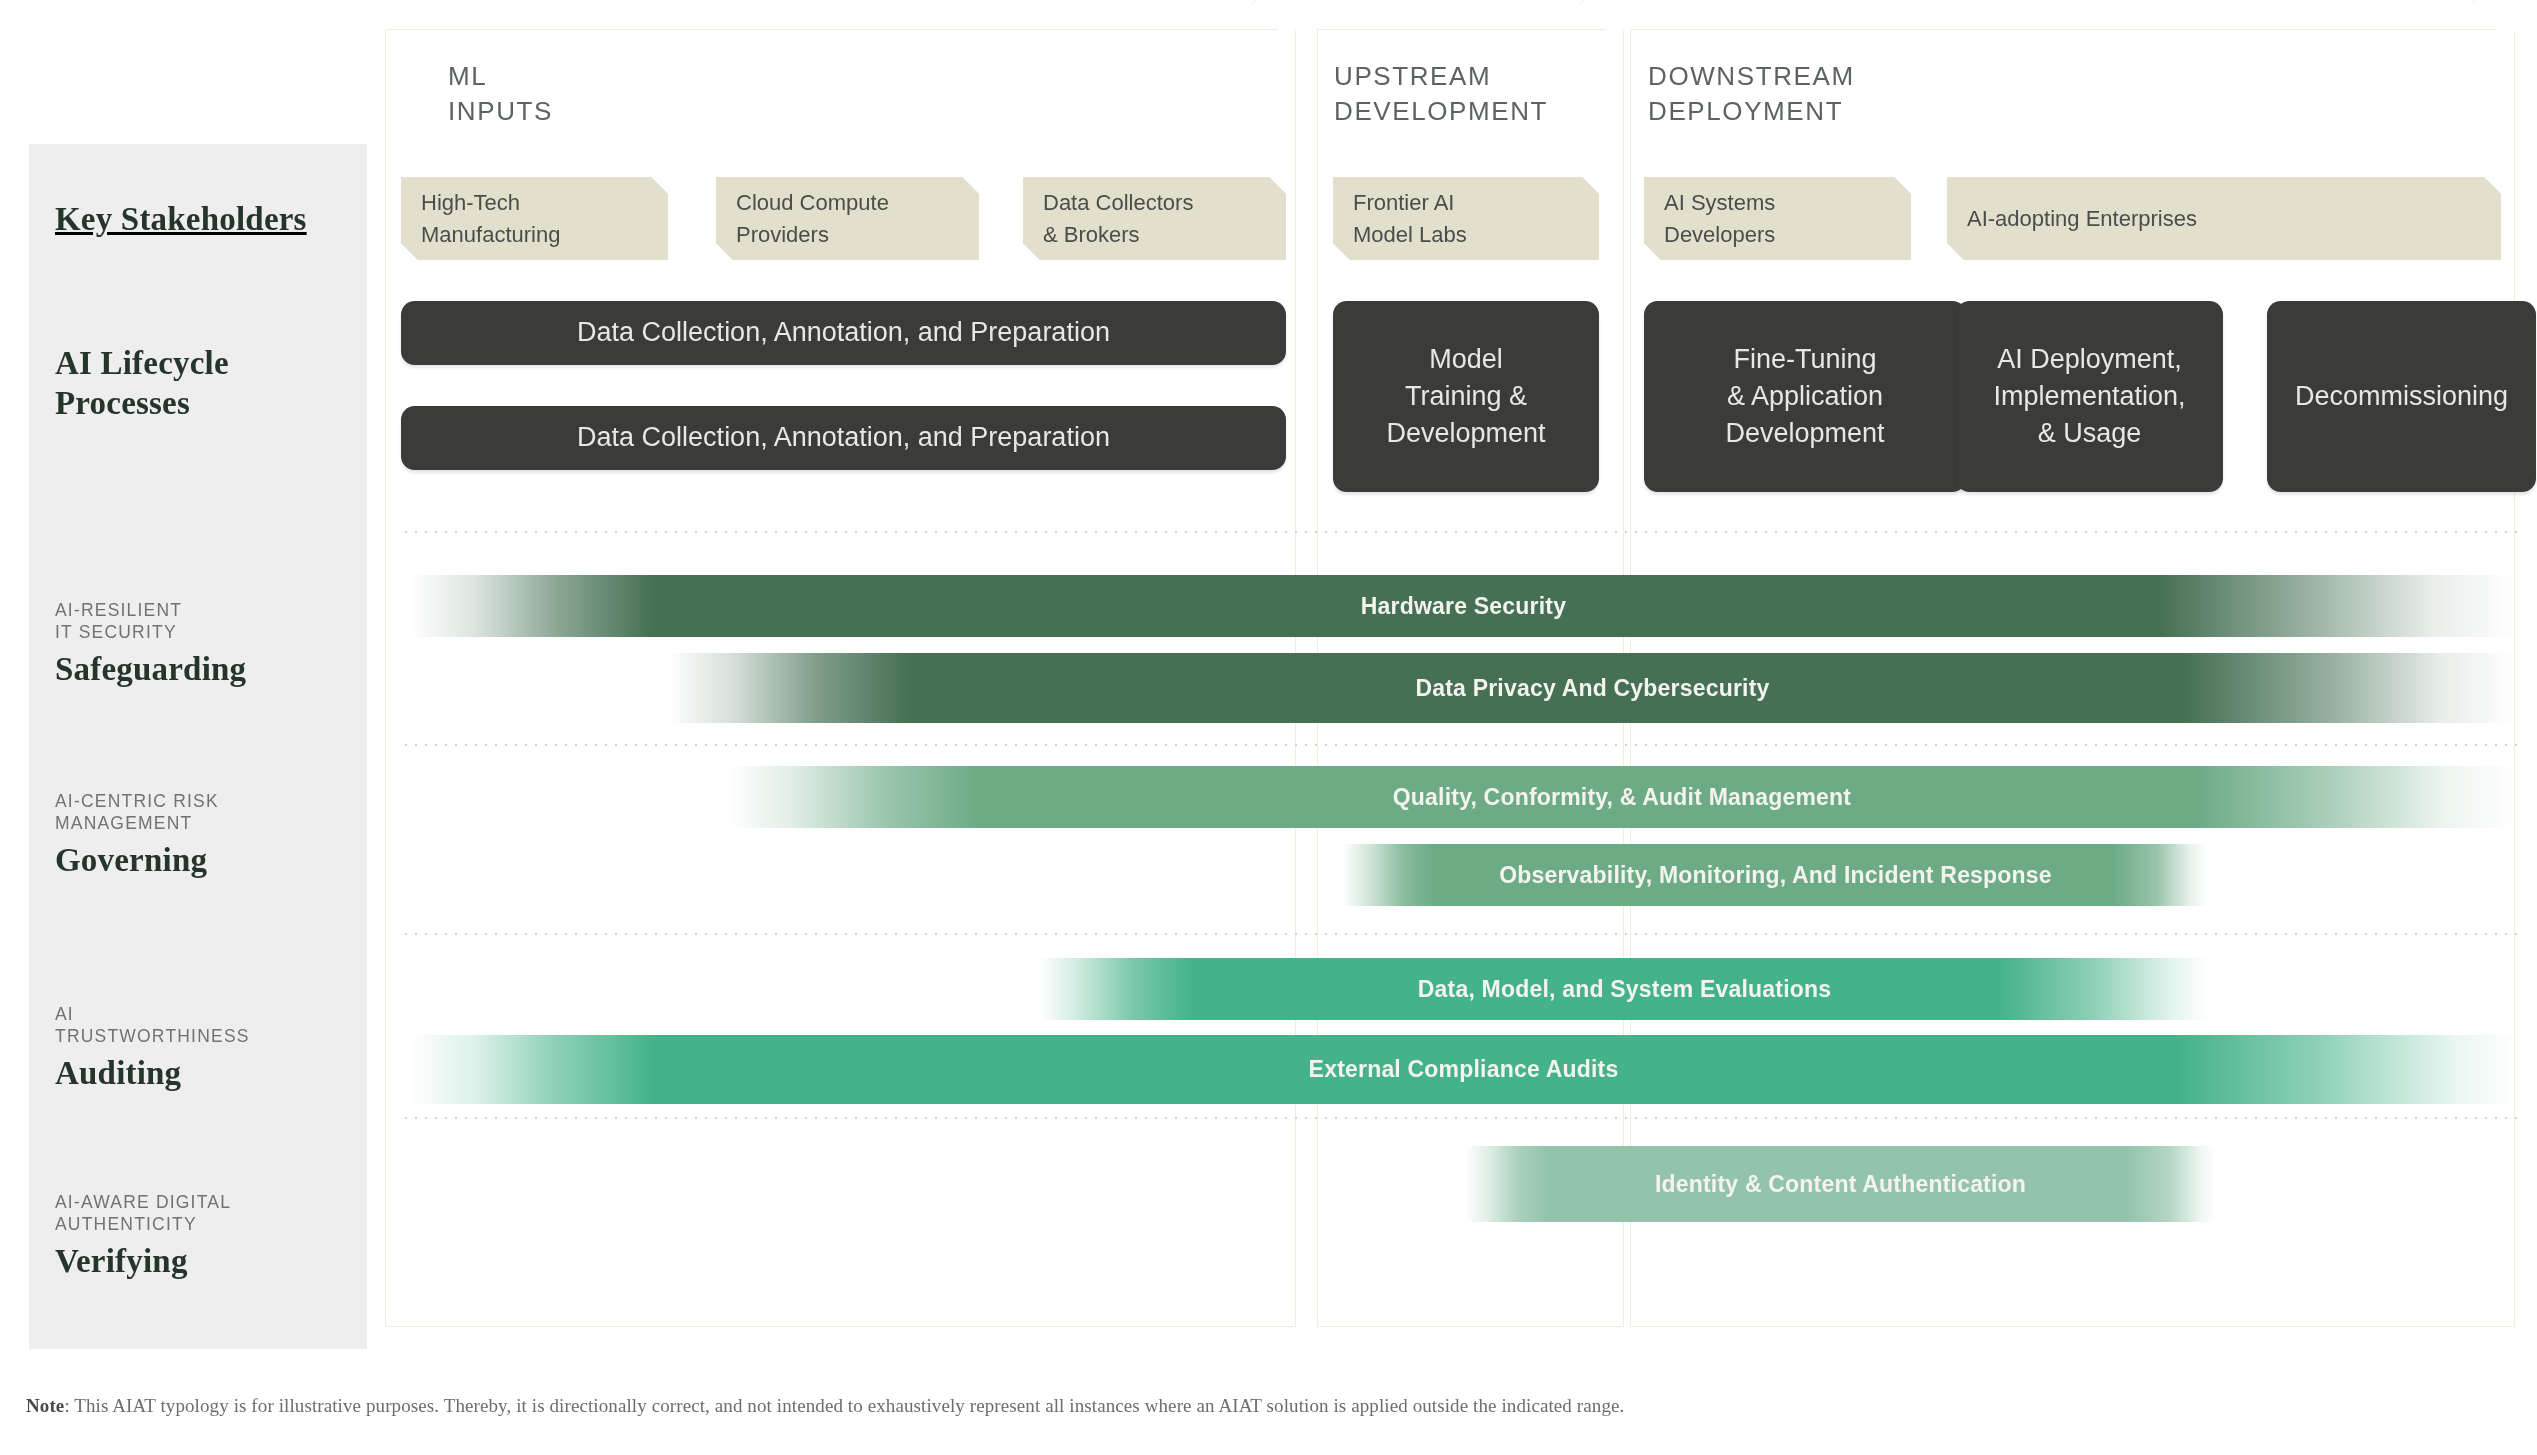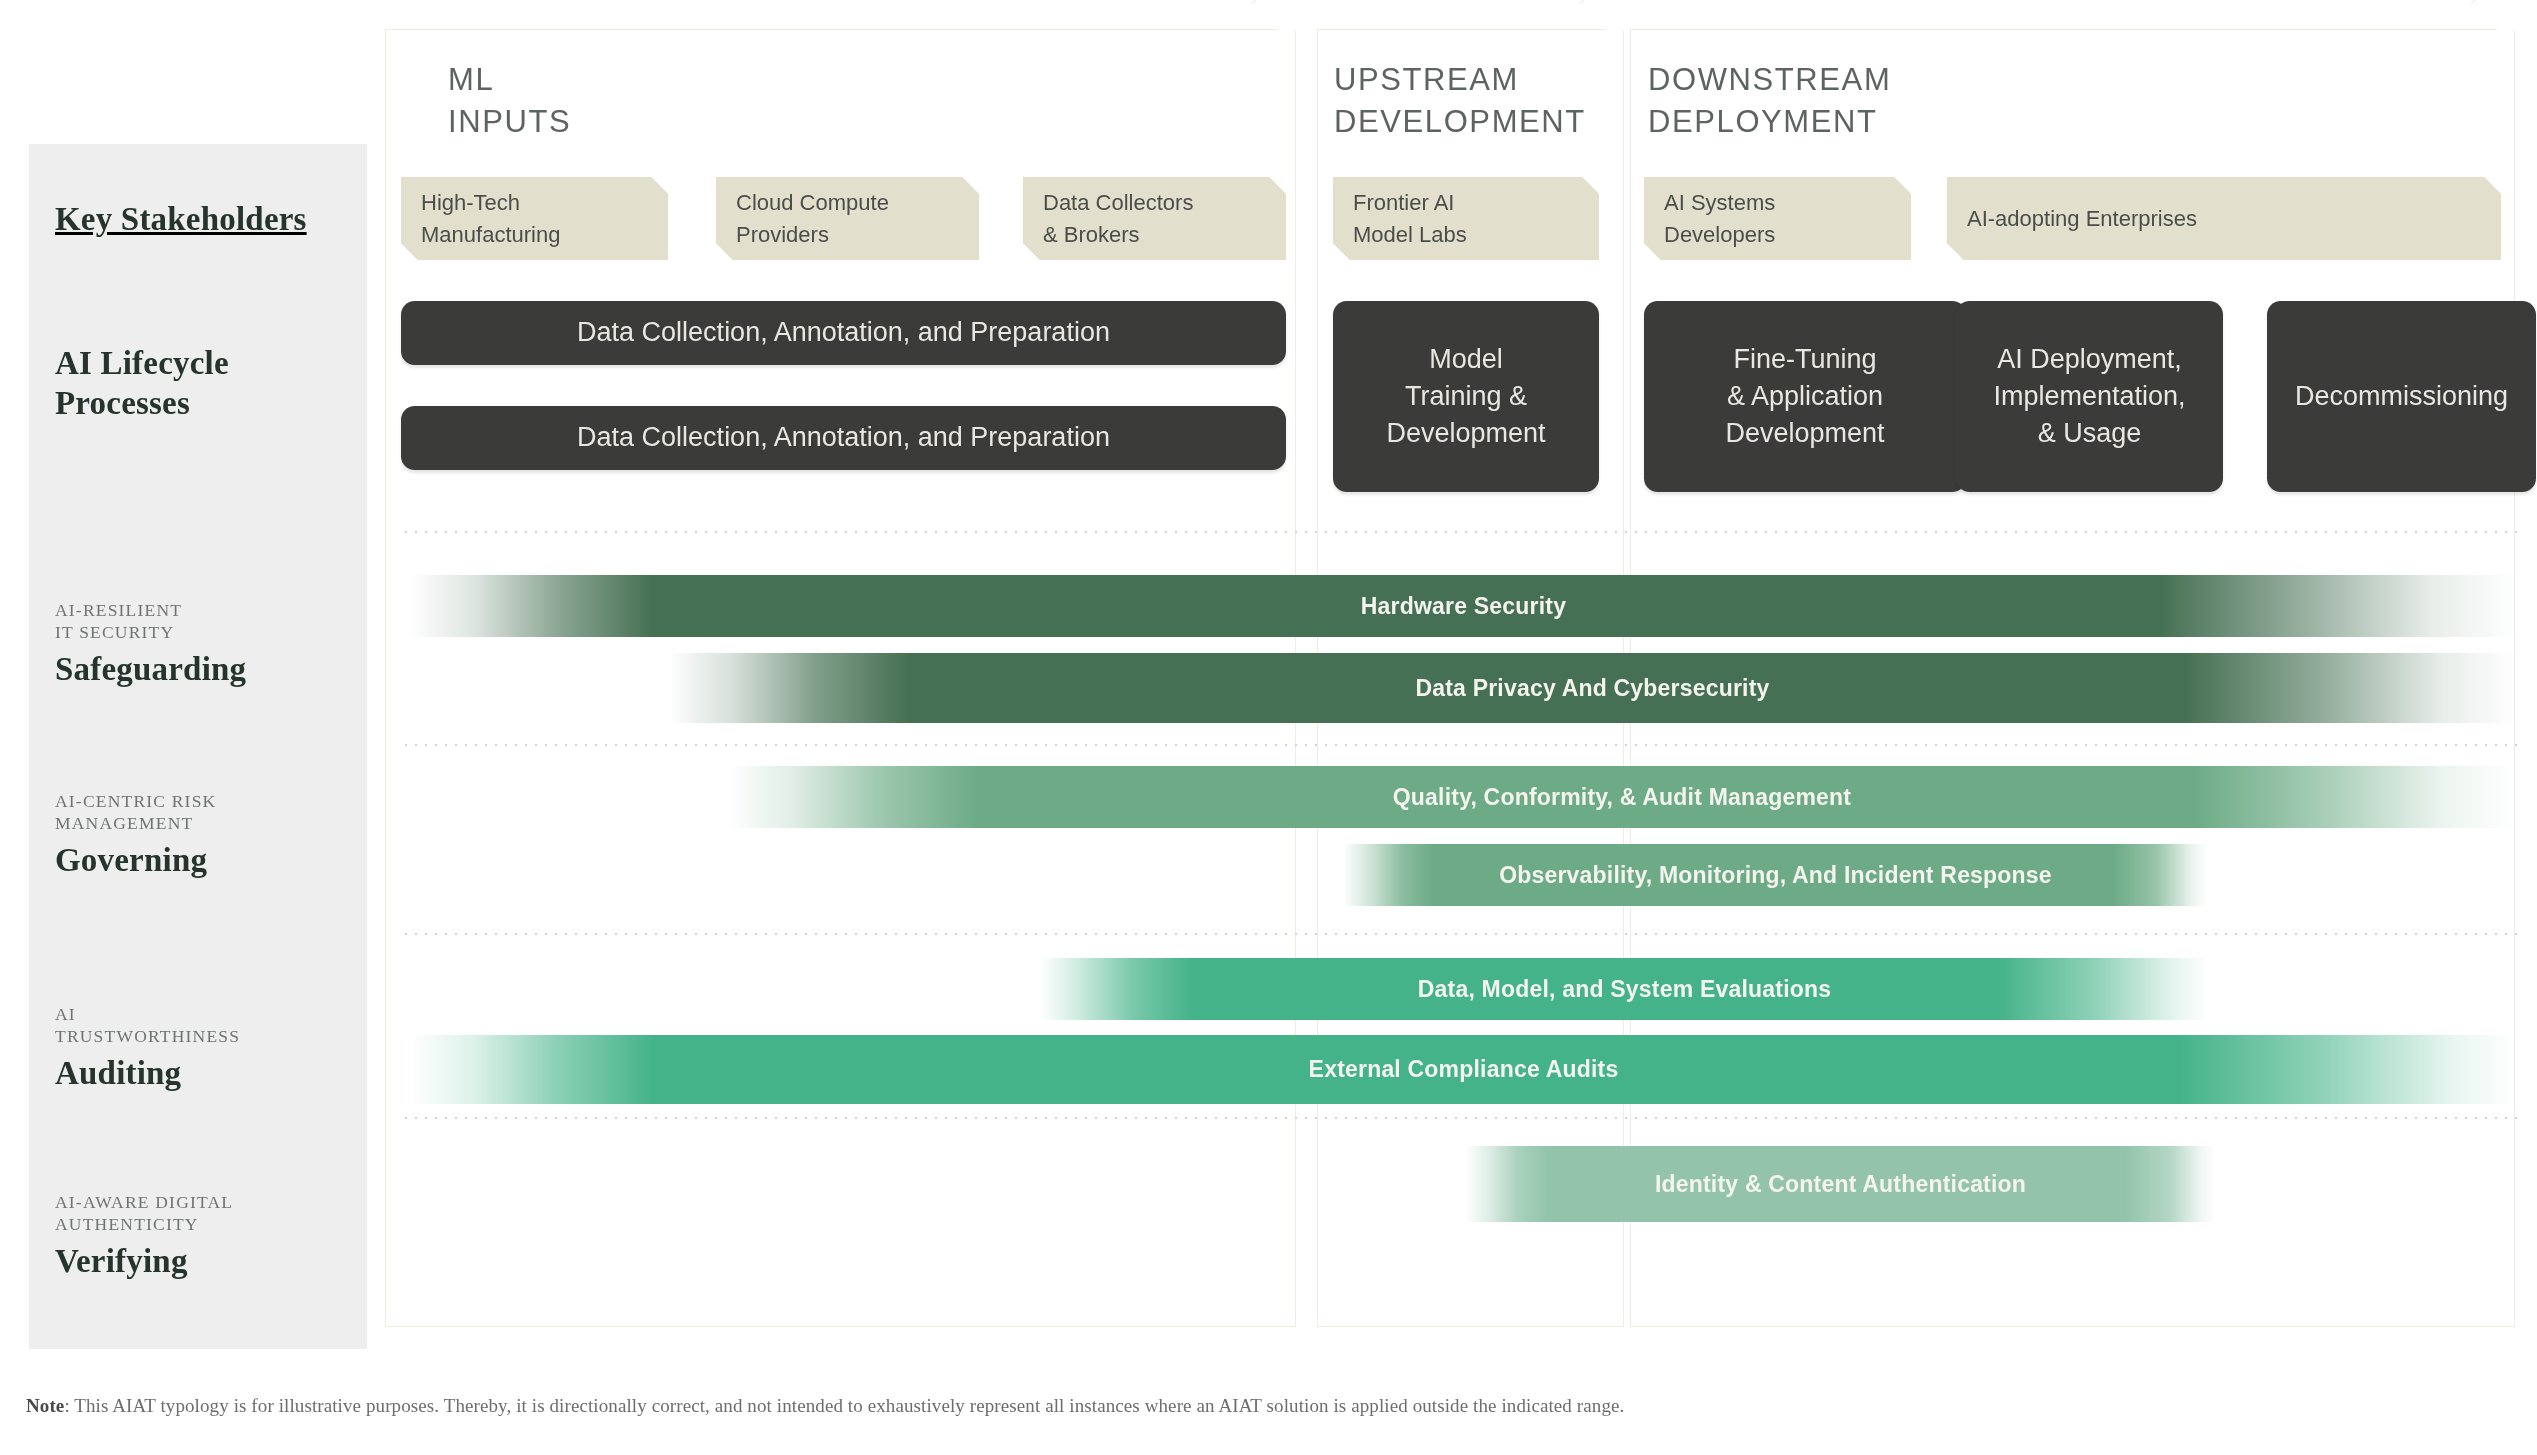--- a/index.html
+++ b/index.html
@@ -21,21 +21,21 @@
   .row-label{position:absolute;left:55px;width:304px;}
   .label-serif{
     font-family:"Liberation Serif",serif;
     font-weight:700;
     font-size:33px;
     color:#26352c;
     letter-spacing:0.2px;
     line-height:1.22;
   }
   .label-eyebrow{
-    font-family:Liberation Serif, serif;
+    font-family:Liberation Sans, sans-serif;
     font-size:17.5px;
     letter-spacing:1.2px;
     color:#6f7471;
     line-height:1.28;
     text-transform:uppercase;
     margin-bottom:5.3px;
     white-space:pre-line;
   }
 
   
@@ -47,21 +47,21 @@
   }
   .colframe .notch{
     position:absolute;top:-1.5px;right:-1.5px;width:49px;height:49px;
     background:#ffffff;
     border-left:1.5px solid #f2ece0;
     transform-origin:top right;
     transform:rotate(45deg) translate(0,-35px);
   }
   .colhead{
     position:absolute;
-    font-size:31px;
+    font-size:26px;
     letter-spacing:1.6px;
     color:#5d6360;
     line-height:1.36;
     white-space:pre-line;
     text-transform:uppercase;
   }
 
   
   .chip{
     position:absolute;

